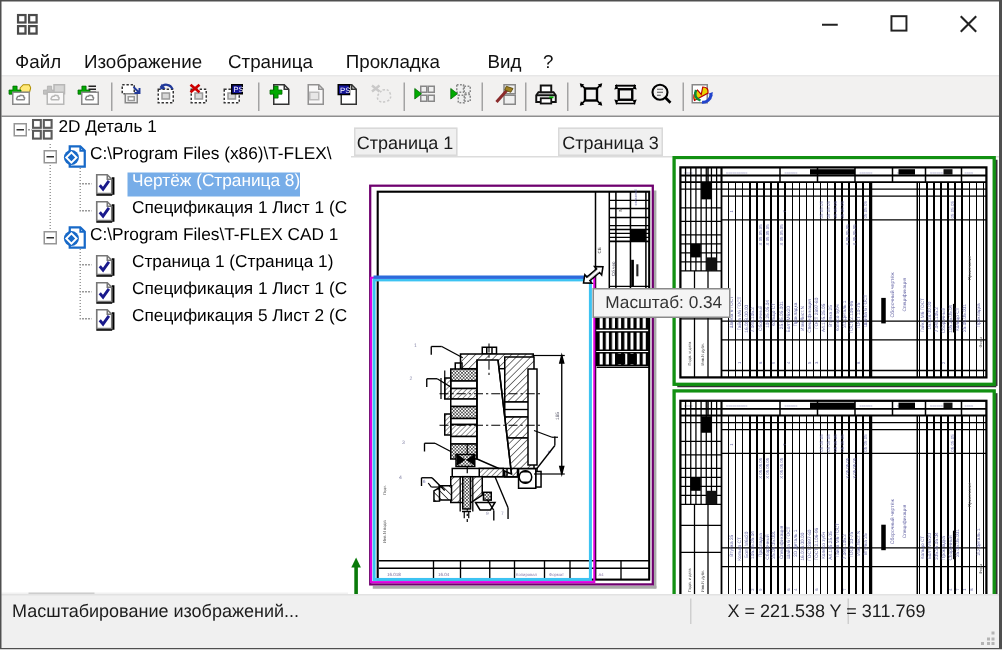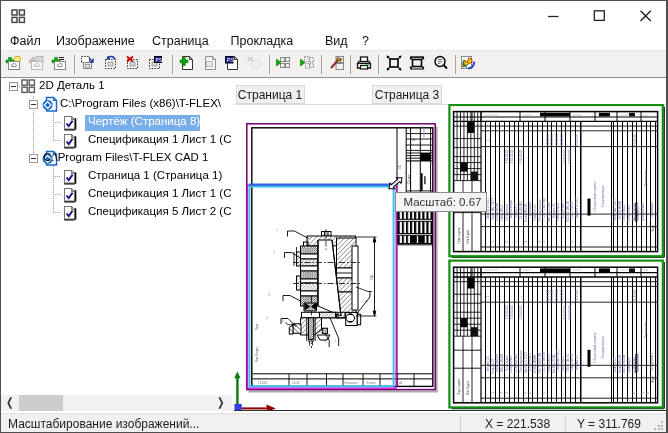--- a/index.html
+++ b/index.html
@@ -13,21 +13,21 @@
 .trow.sel {color:#fff}
 .hscroll {position:absolute;left:1px;top:395px;width:231px;height:15.5px;background:#f1f1f1}
 .thumb {position:absolute;left:18px;top:0;width:44px;height:15.5px;background:#cdcdcd}
 .sarr {position:absolute;top:1.5px;font-size:9px;color:#333;transform:scaleY(1.3)}
 .split {position:absolute;left:233.5px;top:78px;width:1.5px;height:333px;background:#757575}
 .tabarea {position:absolute;left:234px;top:78px;width:432px;height:333px;background:#fff}
 .tab {position:absolute;top:6.5px;height:19px;background:#f0f0f0;border:1px solid #d9d9d9;font-size:12px;color:#1a1a1a;text-align:center;line-height:18px;white-space:nowrap}
 .tab.act {top:3.5px;height:23px;background:#fff;border-bottom:none;z-index:2;line-height:21px}
 .paneline {position:absolute;left:0;top:25.5px;width:432px;height:1px;background:#dcdcdc}
 .botline {position:absolute;left:234px;top:409.6px;width:432px;height:1.6px;background:#2c2c2c}
-.statusbar {position:absolute;left:1px;bottom:1px;right:2px;height:19px;background:#f0f0f0;border-top:1px solid #e2e2e2;font-size:12px;color:#1c1c1c}
+.statusbar {position:absolute;left:1px;bottom:1px;right:2px;height:36px;background:#f0f0f0;border-top:1px solid #e2e2e2;font-size:12px;color:#1c1c1c}
 .tooltip {position:absolute;left:394.5px;top:192.3px;width:92.5px;height:19.8px;background:#f4f4f4;border:1px solid #8a8a8a;font-size:11.5px;color:#333;line-height:18px;padding-left:8px;z-index:5}
 .grip i {position:absolute;width:2px;height:2px;background:#b4b4b4}
 </style></head><body>
 <div class="titlebar">
  <svg style="position:absolute;left:10px;top:8px" width="15" height="15" viewBox="0 0 15 15">
       <g fill="#fff" stroke="#4a4a4a" stroke-width="1.5">
         <rect x="1" y="1" width="5" height="5"></rect>
         <rect x="8.4" y="1" width="5" height="5"></rect>
         <rect x="1" y="8.4" width="5" height="5"></rect>
         <rect x="8.4" y="8.4" width="5" height="5"></rect>
@@ -258,21 +258,21 @@
         <path d="M12 13.7 v1 h-9 v-1 M12.5 4 h1 v10 h-1" fill="none" stroke="#000" stroke-width="1.6"></path>
         <path d="M2.5 1.5 h7 l3 3 v9.5 h-10 Z" fill="#fff" stroke="#777" stroke-width="1.1"></path>
         <path d="M9.5 1.5 v3 h3" fill="none" stroke="#777" stroke-width="1"></path>
         <path d="M4.5 8.5 l2.2 2.6 L10.6 5.6" fill="none" stroke="#1a1a8c" stroke-width="1.9"></path>
       </svg></div>
     <div class="trow " style="left:38px;top:1px">2D Деталь 1</div>
     <div class="trow " style="left:59px;top:19px">C:\Program Files (x86)\T-FLEX\</div>
     <div style="position:absolute;left:84px;top:36.5px;width:115px;height:16px;background:#77ade8"></div>
     <div class="trow sel" style="left:87px;top:37px">Чертёж (Страница 8)</div>
     <div class="trow " style="left:87px;top:55px">Спецификация 1 Лист 1 (С</div>
-    <div class="trow " style="left:42px;top:73px">C:\Program Files\T-FLEX CAD 1</div>
+    <div class="trow " style="left:59px;top:73px">C:\Program Files\T-FLEX CAD 1</div>
     <div class="trow " style="left:87px;top:91px">Страница 1 (Страница 1)</div>
     <div class="trow " style="left:87px;top:109px">Спецификация 1 Лист 1 (С</div>
     <div class="trow " style="left:87px;top:127px">Спецификация 5 Лист 2 (С</div>
   </div>
 <div class="hscroll">
     <span class="sarr" style="left:5px">❮</span>
     <div class="thumb"></div>
     <span class="sarr" style="left:216px">❯</span>
   </div>
 <div class="split"></div>
@@ -745,27 +745,27 @@
     <text x="653.5" y="370.3170424819992" font-size="3.2" fill="#6a6aa8" transform="rotate(-90 653.5 370.3170424819992)">2D Деталь 1</text>
     <text x="647.5" y="337.8" font-size="2.8" fill="#555" transform="rotate(-90 647.5 337.8)">Примечание</text>
     <text x="654.5" y="382.8" font-size="2.6" fill="#555" transform="rotate(-90 654.5 382.8)">Форм</text>
     <path d="M234.2 378.3 L240.6 378.3 L237.4 371.6 Z" fill="#0a7a0a"></path>
     <line x1="237.4" y1="378" x2="237.4" y2="405" stroke="#0a7a0a" stroke-width="2.4"></line>
     <rect x="234.4" y="403.9" width="7.4" height="7.4" fill="#3a3af0"></rect>
     <line x1="241.8" y1="408.4" x2="266.5" y2="408.4" stroke="#8b0000" stroke-width="2.0"></line>
     <path d="M266.5 404.6 L266.5 412 L275.8 408.4 Z" fill="#8b0000"></path>
   </svg>
 <div class="botline"></div>
-<div class="tooltip">Масштаб: 0.67</div>
+<div class="tooltip">Масштаб: 0.34</div>
 <div class="statusbar">
  <span style="position:absolute;left:7px;top:3px">Масштабирование изображений...</span>
  <div style="position:absolute;left:459px;top:2px;width:1px;height:17px;background:#cfcfcf"></div>
  <span style="position:absolute;left:484px;top:3px">X = 221.538</span>
  <div style="position:absolute;left:564px;top:2px;width:1px;height:17px;background:#cfcfcf"></div>
- <span style="position:absolute;left:576px;top:3px">Y = 311.769</span>
+ <span style="position:absolute;left:552px;top:3px">Y = 311.769</span>
  <div class="grip">
   <i style="right:3px;bottom:9px"></i>
   <i style="right:3px;bottom:5.5px"></i>
       <i style="right:6.5px;bottom:5.5px"></i>
   <i style="right:3px;bottom:2px"></i>
       <i style="right:6.5px;bottom:2px"></i>
       <i style="right:10px;bottom:2px"></i>
  </div>
 </div>
 <div class="frame"></div>

